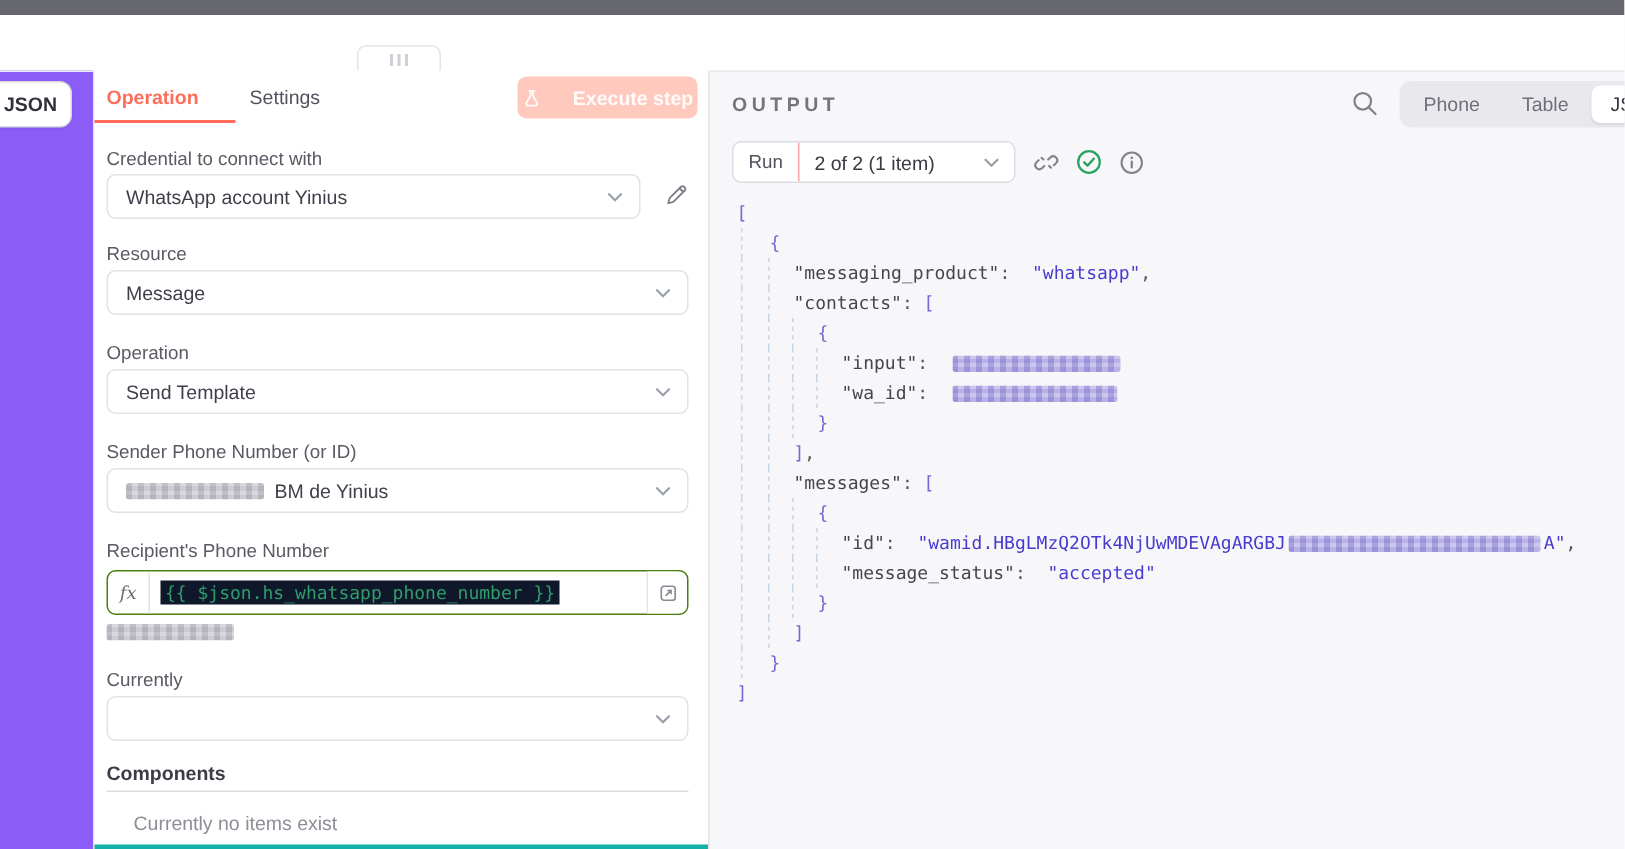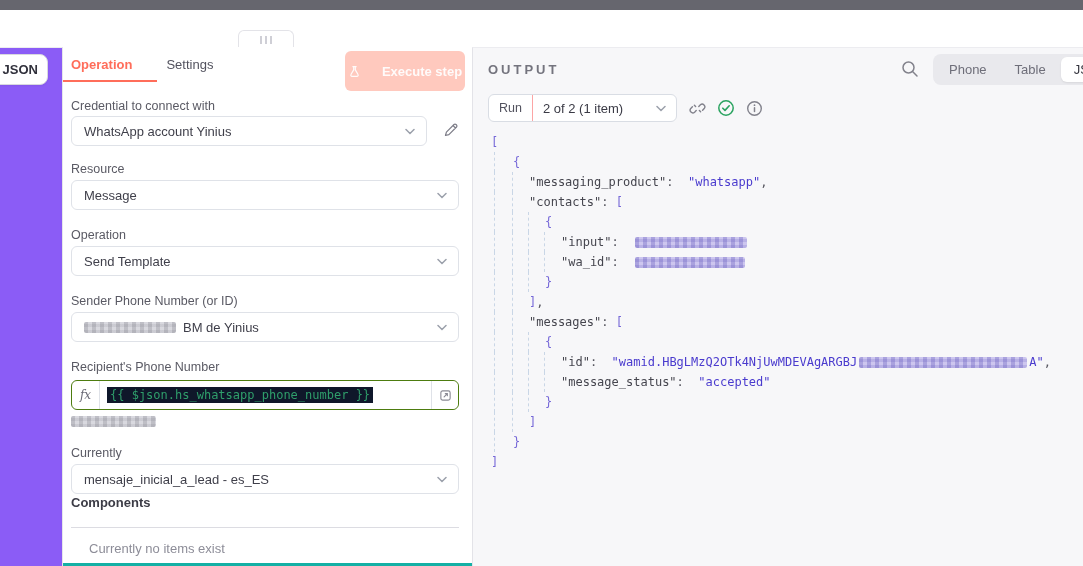--- a/index.html
+++ b/index.html
@@ -20,21 +20,21 @@
     display:flex; align-items:center; justify-content:flex-end; padding-right:9px;
     font-size:13px; font-weight:600; color:#31313c; }
 
   .left-panel { position:absolute; left:62px; top:47px; width:410px; height:519px; background:#fff; border-left:1px solid #e6e6ea; }
 
   .lp-tabs { position:absolute; left:8px; top:10px; display:flex; gap:34px; font-size:13px; }
   .lp-tab { color:#52525e; font-weight:500; cursor:pointer; }
   .lp-tab.active { color:#ff6d5a; font-weight:600; }
   .lp-underline { position:absolute; left:0px; top:33px; width:94px; height:2px; background:#ff6d5a; }
 
-  .execute-btn { position:absolute; left:282px; top:4px; width:120px; height:40px; background:#ffc9be;
+  .execute-btn { position:absolute; left:282px; top:4px; width:120px; height:28px; background:#ffc9be;
     border:none; border-radius:6px; color:rgba(255,255,255,.92); font-size:13px; font-weight:600;
     display:flex; align-items:center; justify-content:center; gap:21px; font-family:inherit; }
 
   .form { position:absolute; left:8px; top:0; width:396px; }
   .field-label { position:absolute; font-size:12.5px; color:#5a5a64; }
   .select-box { position:absolute; left:0; width:388px; height:30px; background:#fff; border:1px solid #dfe2e8;
     border-radius:6px; display:flex; align-items:center; padding:0 30px 0 12px; font-size:13px; color:#3f3f4a; }
   .select-box .chev { position:absolute; right:11px; top:11px; }
   .heading { position:absolute; font-size:13px; font-weight:700; color:#3c3c46; }
   .hr { position:absolute; height:1px; background:#dcdce2; width:388px; left:0; }
@@ -174,29 +174,28 @@
         <svg width="13" height="13" viewBox="0 0 14 14">
             <rect x="2" y="2" width="10" height="10" rx="2" fill="none" stroke="#8a8a94" stroke-width="1.2"></rect>
             <path d="M5.5 8.5 L9 5 M6.8 5 H9 V7.2" fill="none" stroke="#8a8a94" stroke-width="1.2" stroke-linecap="round"></path>
           </svg>
       </span>
     </div>
     <span class="blur-blob gray" style="position:absolute; left:0; top:369px; width:85px; height:11px;"></span>
 
     <div class="field-label" style="top:399px;">Currently</div>
     <div class="select-box" style="top:417px;">
-      <span>mensaje_inicial_a_lead - es_ES</span>
-      <span class="chev">
-          <svg width="10" height="7" viewBox="0 0 10 7">
-            <polyline points="1,1.5 5,5.5 9,1.5" fill="none" stroke="#9ba0ab" stroke-width="1.5" stroke-linecap="round"></polyline>
-          </svg>
-        </span>
-    </div>
-
-    <div class="heading" style="top:448px;text-align:center;">Components</div>
+      <span class="chev">
+          <svg width="10" height="7" viewBox="0 0 10 7">
+            <polyline points="1,1.5 5,5.5 9,1.5" fill="none" stroke="#9ba0ab" stroke-width="1.5" stroke-linecap="round"></polyline>
+          </svg>
+        </span>
+    </div>
+
+    <div class="heading" style="top:461px;text-align:center;">Components</div>
     <div class="hr" style="top:480px;"></div>
     <div class="empty-text" style="top:494px; left:18px;">Currently no items exist</div>
   </div>
 
   <div class="teal-line"></div>
 </div>
 
 <div class="right-panel">
   <div class="output-title">OUTPUT</div>
 

